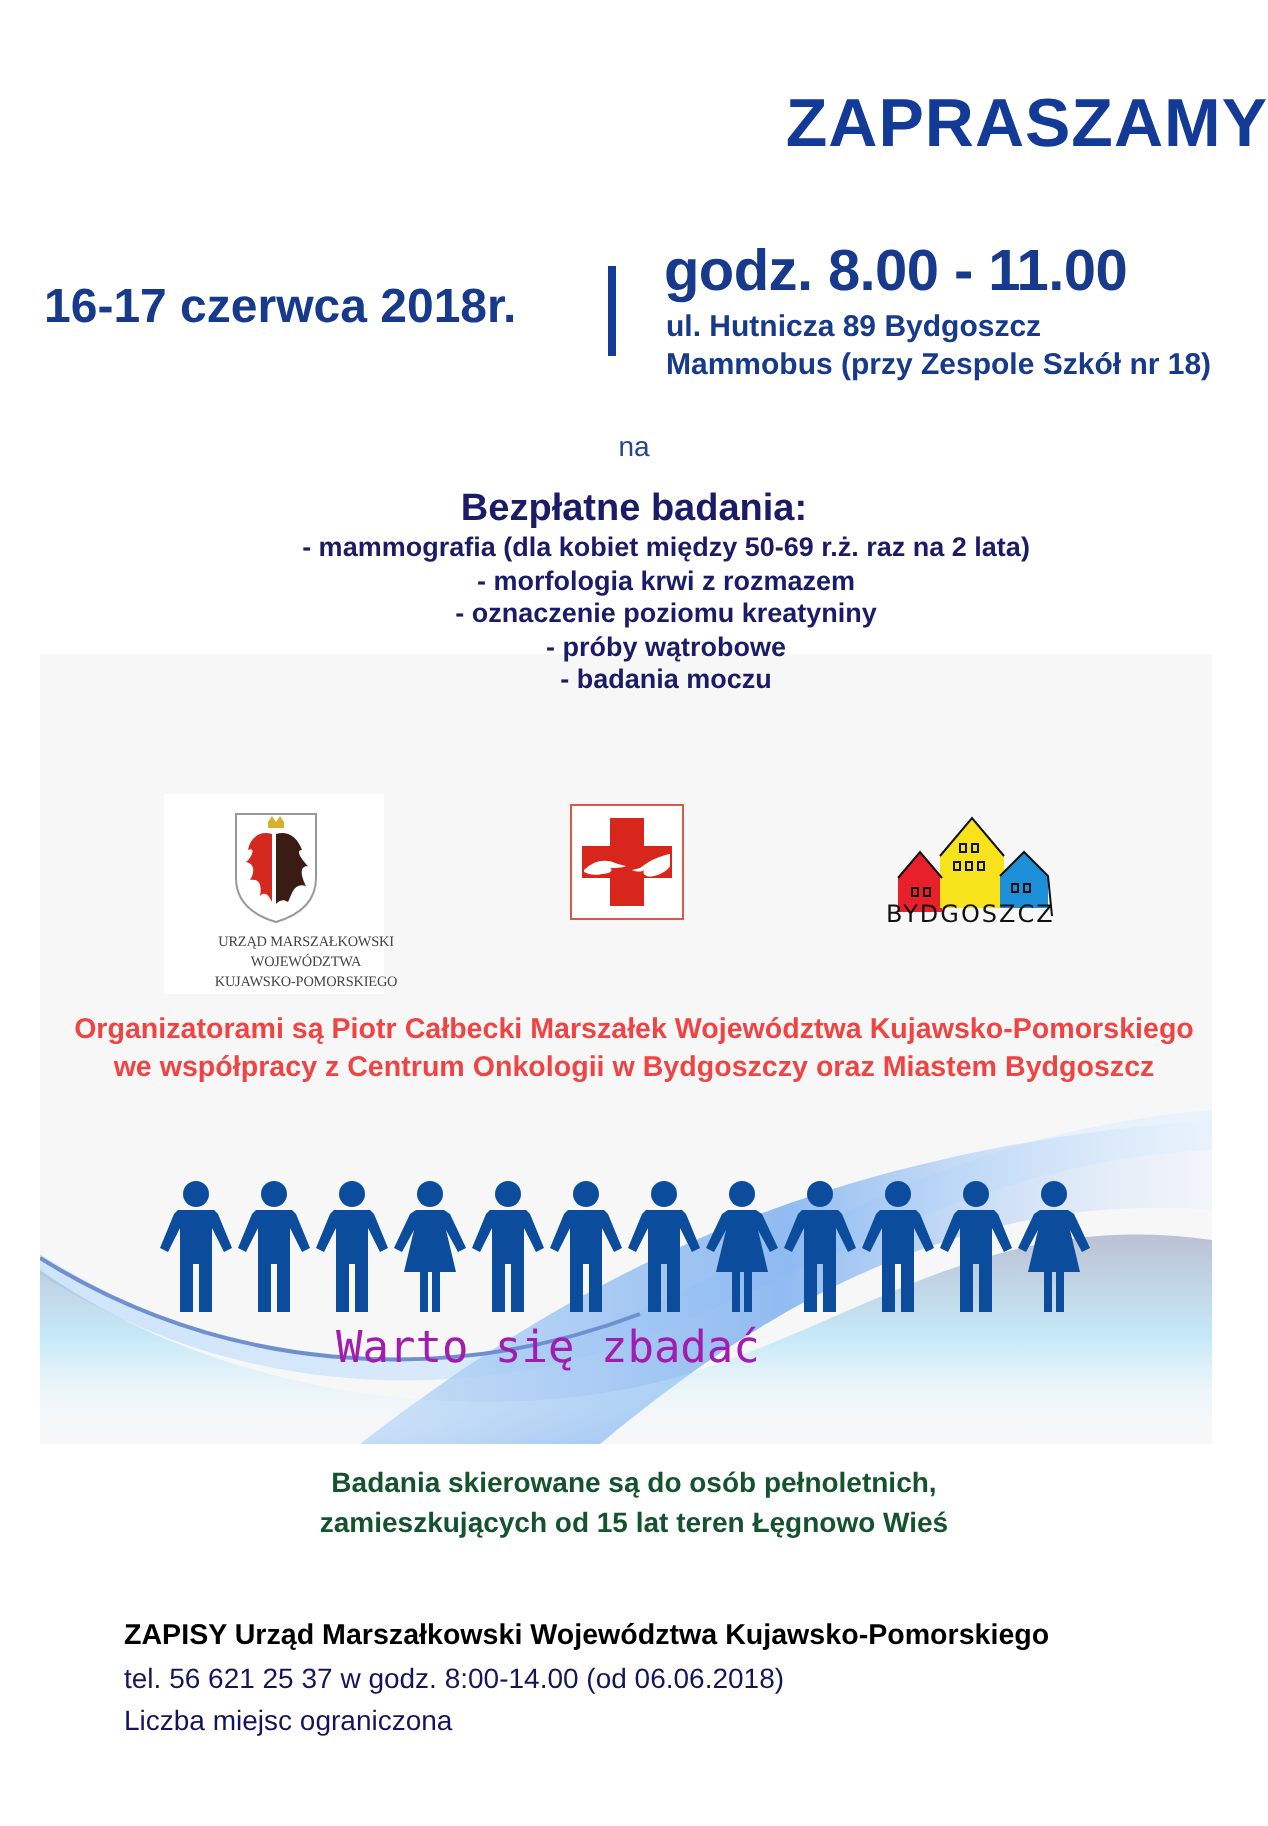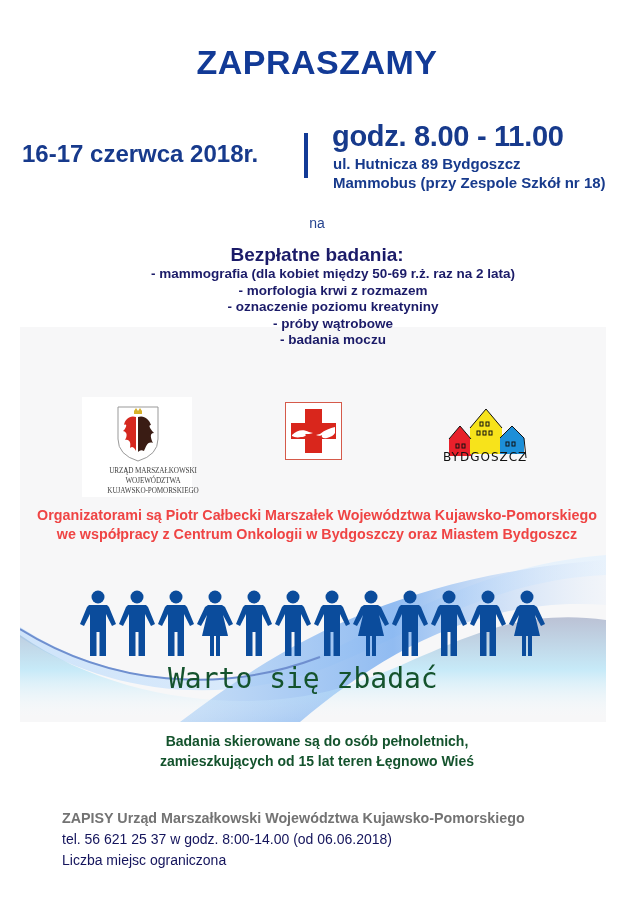--- a/index.html
+++ b/index.html
@@ -1,19 +1,19 @@
 <!DOCTYPE html>
 <html><head>
 <meta charset="utf-8">
 <style>
   html, body { margin:0; padding:0; background:#ffffff; }
   body { width:634px; height:913px; position:relative; overflow:hidden;
          font-family:"Liberation Sans", sans-serif; }
   .abs { position:absolute; }
-  .title { left:0; width:634px; top:43px; text-align:center; font-size:34px; font-weight:bold;
+  .title { left:0; width:634px; top:43px; text-align:right; font-size:34px; font-weight:bold;
            color:#123a96; letter-spacing:0.5px; }
   .date { left:22px; top:140px; font-size:24px; font-weight:bold; color:#173a8c; }
   .divider { left:304px; top:133px; width:4px; height:45px; background:#123a96; }
   .hours { left:332px; top:120px; font-size:29px; font-weight:bold; color:#173a8c; letter-spacing:-0.3px; }
   .addr1 { left:333px; top:155px; font-size:15px; font-weight:bold; color:#173a8c; }
   .addr2 { left:333px; top:174px; font-size:15px; font-weight:bold; color:#173a8c; }
   .na { left:0; width:634px; top:215px; text-align:center; font-size:14px; color:#26448f; }
 
   .band { left:20px; top:327px; width:586px; height:395px; background:#f7f7f8; }
 
@@ -27,27 +27,27 @@
                font-family:"Liberation Serif", serif; font-size:7.2px; color:#444; line-height:10px; letter-spacing:-0.1px; }
   .logo-cross { left:285px; top:402px; width:57px; height:58px; }
   .logo-byd { left:440px; top:404px; width:96px; height:58px; }
 
   .org1, .org2 { left:0; width:634px; text-align:center; font-size:14.3px; font-weight:bold; color:#ef4444; }
   .org1 { top:507px; }
   .org2 { top:526px; }
 
   .waves { left:20px; top:545px; width:586px; height:177px; }
   .people { left:80px; top:590px; width:470px; height:70px; }
-  .slogan { left:168px; top:662px; font-family:"DejaVu Sans Mono", monospace; font-size:28px; color:#14532d; }
+  .slogan { left:168px; top:662px; font-family:"DejaVu Sans Mono", monospace; font-size:22px; color:#a21caf; }
 
   .target1, .target2 { left:0; width:634px; text-align:center; font-size:14px; font-weight:bold; color:#14532d; }
   .target1 { top:733px; }
   .target2 { top:753px; }
 
-  .zap { left:62px; top:810px; font-size:14.3px; font-weight:bold; color:#737373; }
+  .zap { left:62px; top:810px; font-size:14.3px; font-weight:bold; color:#000000; }
   .tel { left:62px; top:831px; font-size:14px; color:#14145c; }
   .limit { left:62px; top:852px; font-size:14px; color:#14145c; }
 </style>
 </head>
 <body>
 
 <div class="abs title">ZAPRASZAMY</div>
 
 <div class="abs date">16-17 czerwca 2018r.</div>
 <div class="abs divider"></div>

